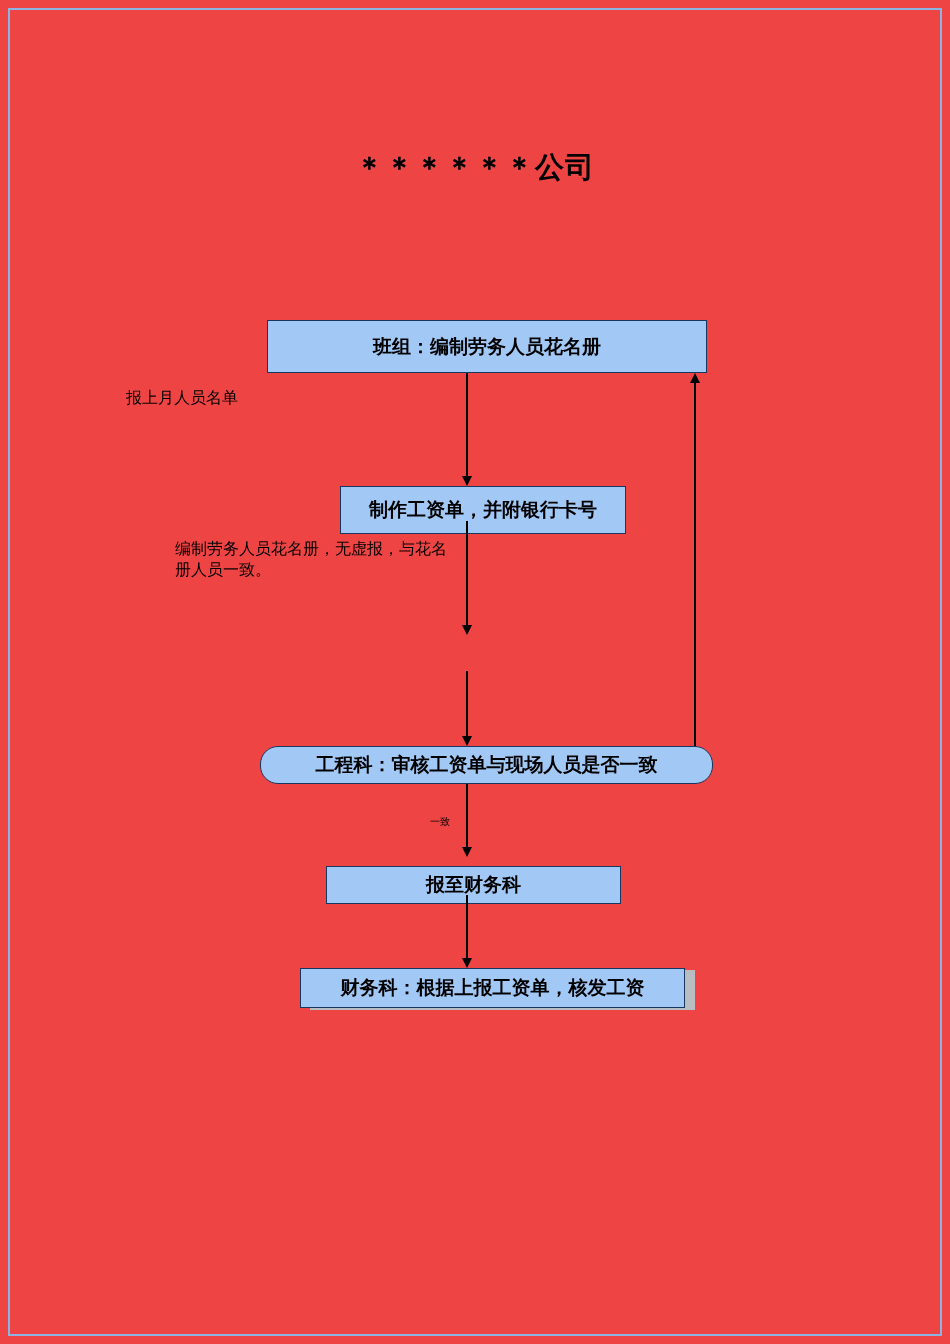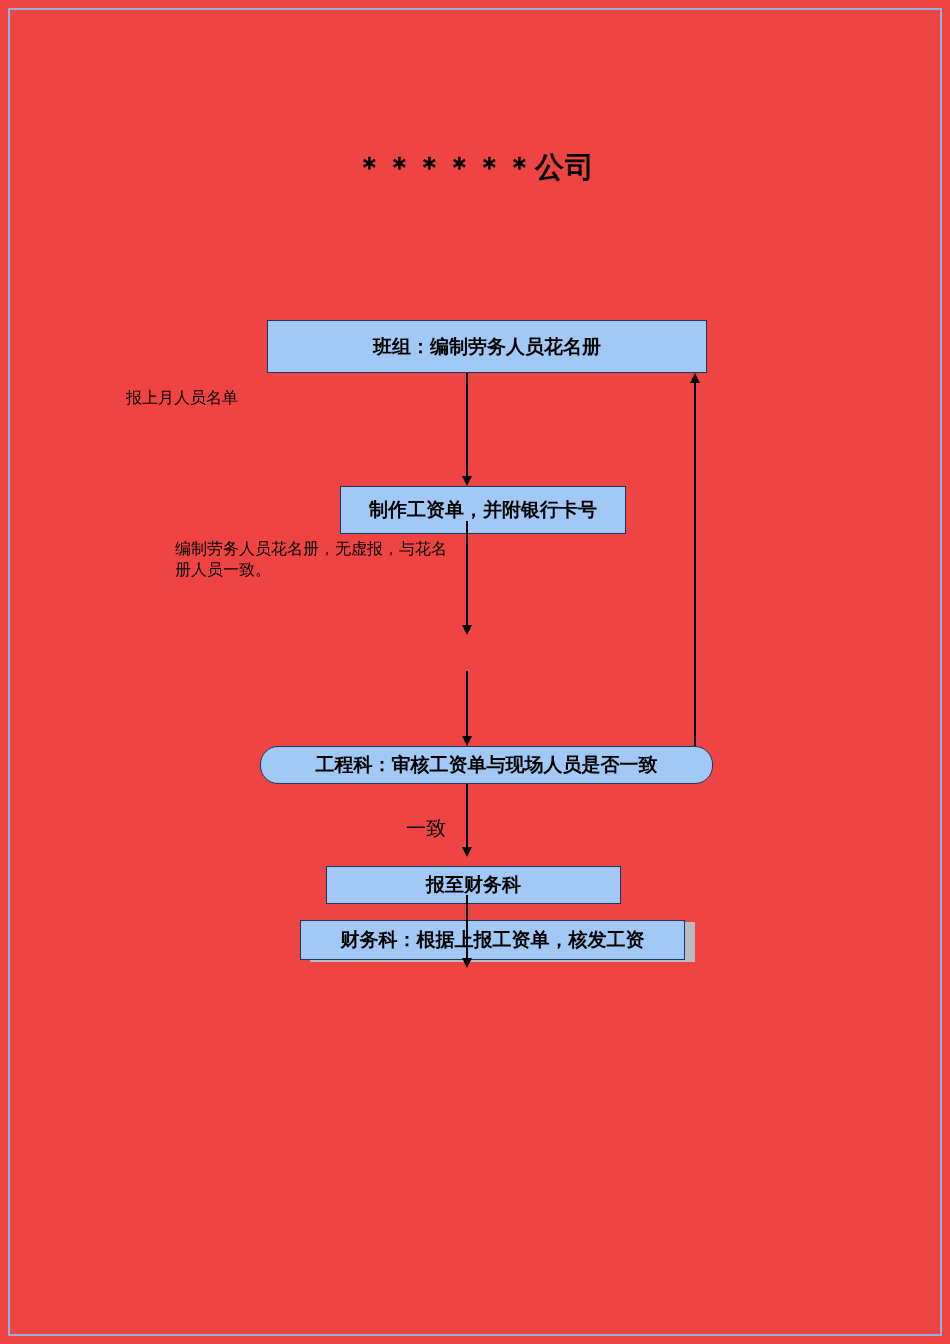--- a/index.html
+++ b/index.html
@@ -51,42 +51,43 @@
     border-right:5px solid transparent;
     border-bottom:10px solid var(--arrow,#000000);
   }
   .ann{
     position:absolute;
     font-size:16px;line-height:1.32;
     text-align:left;
   }
   .match-label{
     position:absolute;
-    font-size:20px;
+    font-size:10px;
+    margin-left:24px;
   }
 </style>
 </head>
 <body>
 
 <div class="page">
 
   <div class="page-border"></div>
 
   <div class="title company">＊＊＊＊＊＊公司</div>
 
   <div class="box" style="left:267px;top:320px;width:440px;height:53px;">班组：编制劳务人员花名册</div>
 
   <div class="box" style="left:320px;top:486px;width:286px;height:48px;margin-left:20px;">制作工资单，并附银行卡号</div>
 
 
   <div class="box" style="left:260px;top:746px;width:453px;height:38px;border-radius:18px;">工程科：审核工资单与现场人员是否一致</div>
 
   <div class="box" style="left:326px;top:857px;width:295px;height:38px;margin-top:9px;">报至财务科</div>
 
-  <div class="box shadow" style="left:300px;top:920px;width:385px;height:40px;">财务科：根据上报工资单，核发工资</div>
+  <div class="box shadow" style="left:300px;top:968px;width:385px;height:40px;">财务科：根据上报工资单，核发工资</div>
 
   <div class="vline" style="left:466px;top:373px;height:103px;"></div>
   <div class="head-down" style="left:462px;top:476px;"></div>
 
   <div class="vline" style="left:466px;top:521px;height:104px;"></div>
   <div class="head-down" style="left:462px;top:625px;"></div>
 
   <div class="vline" style="left:466px;top:671px;height:65px;"></div>
   <div class="head-down" style="left:462px;top:736px;"></div>
 

